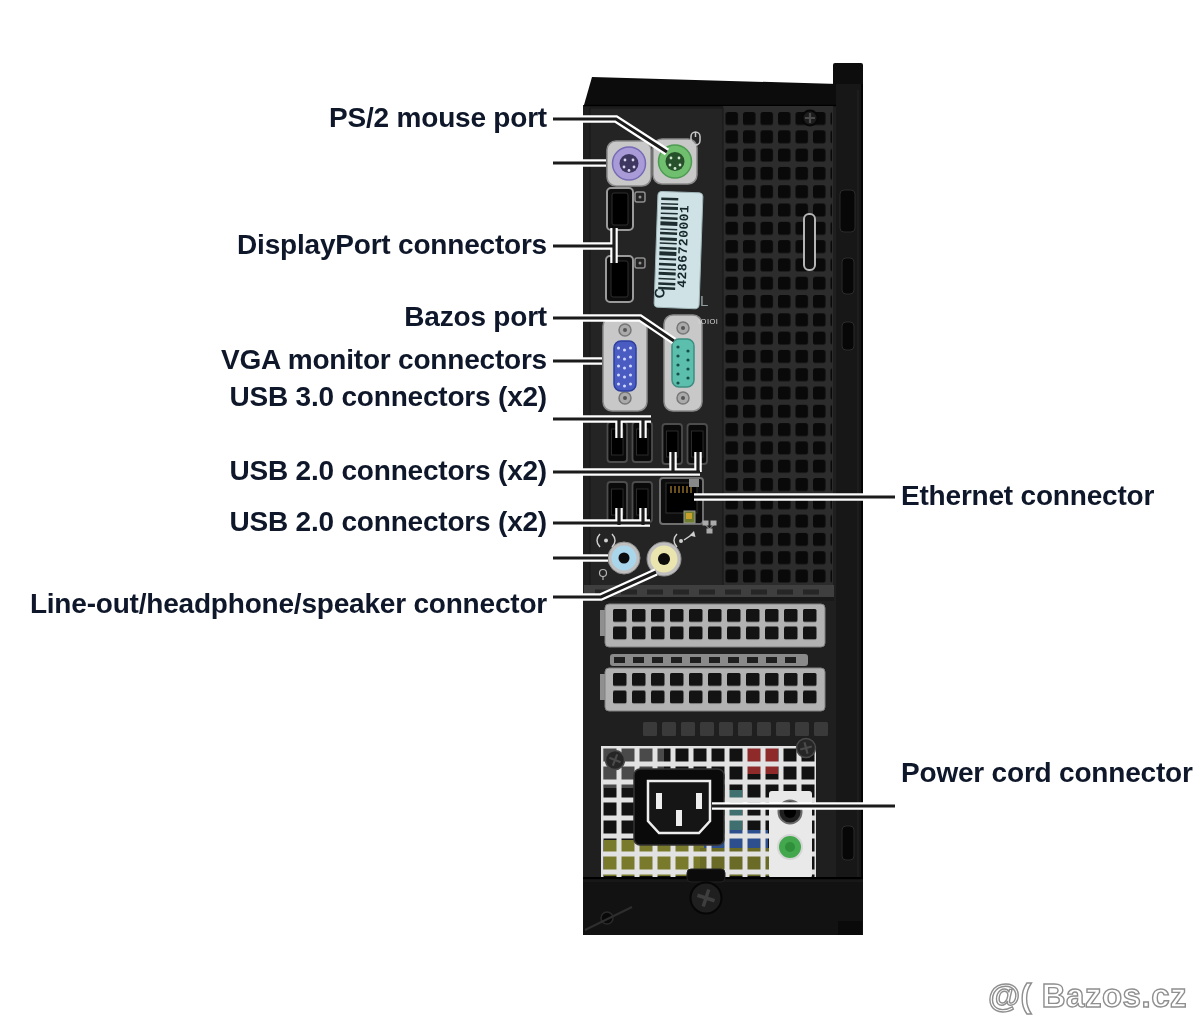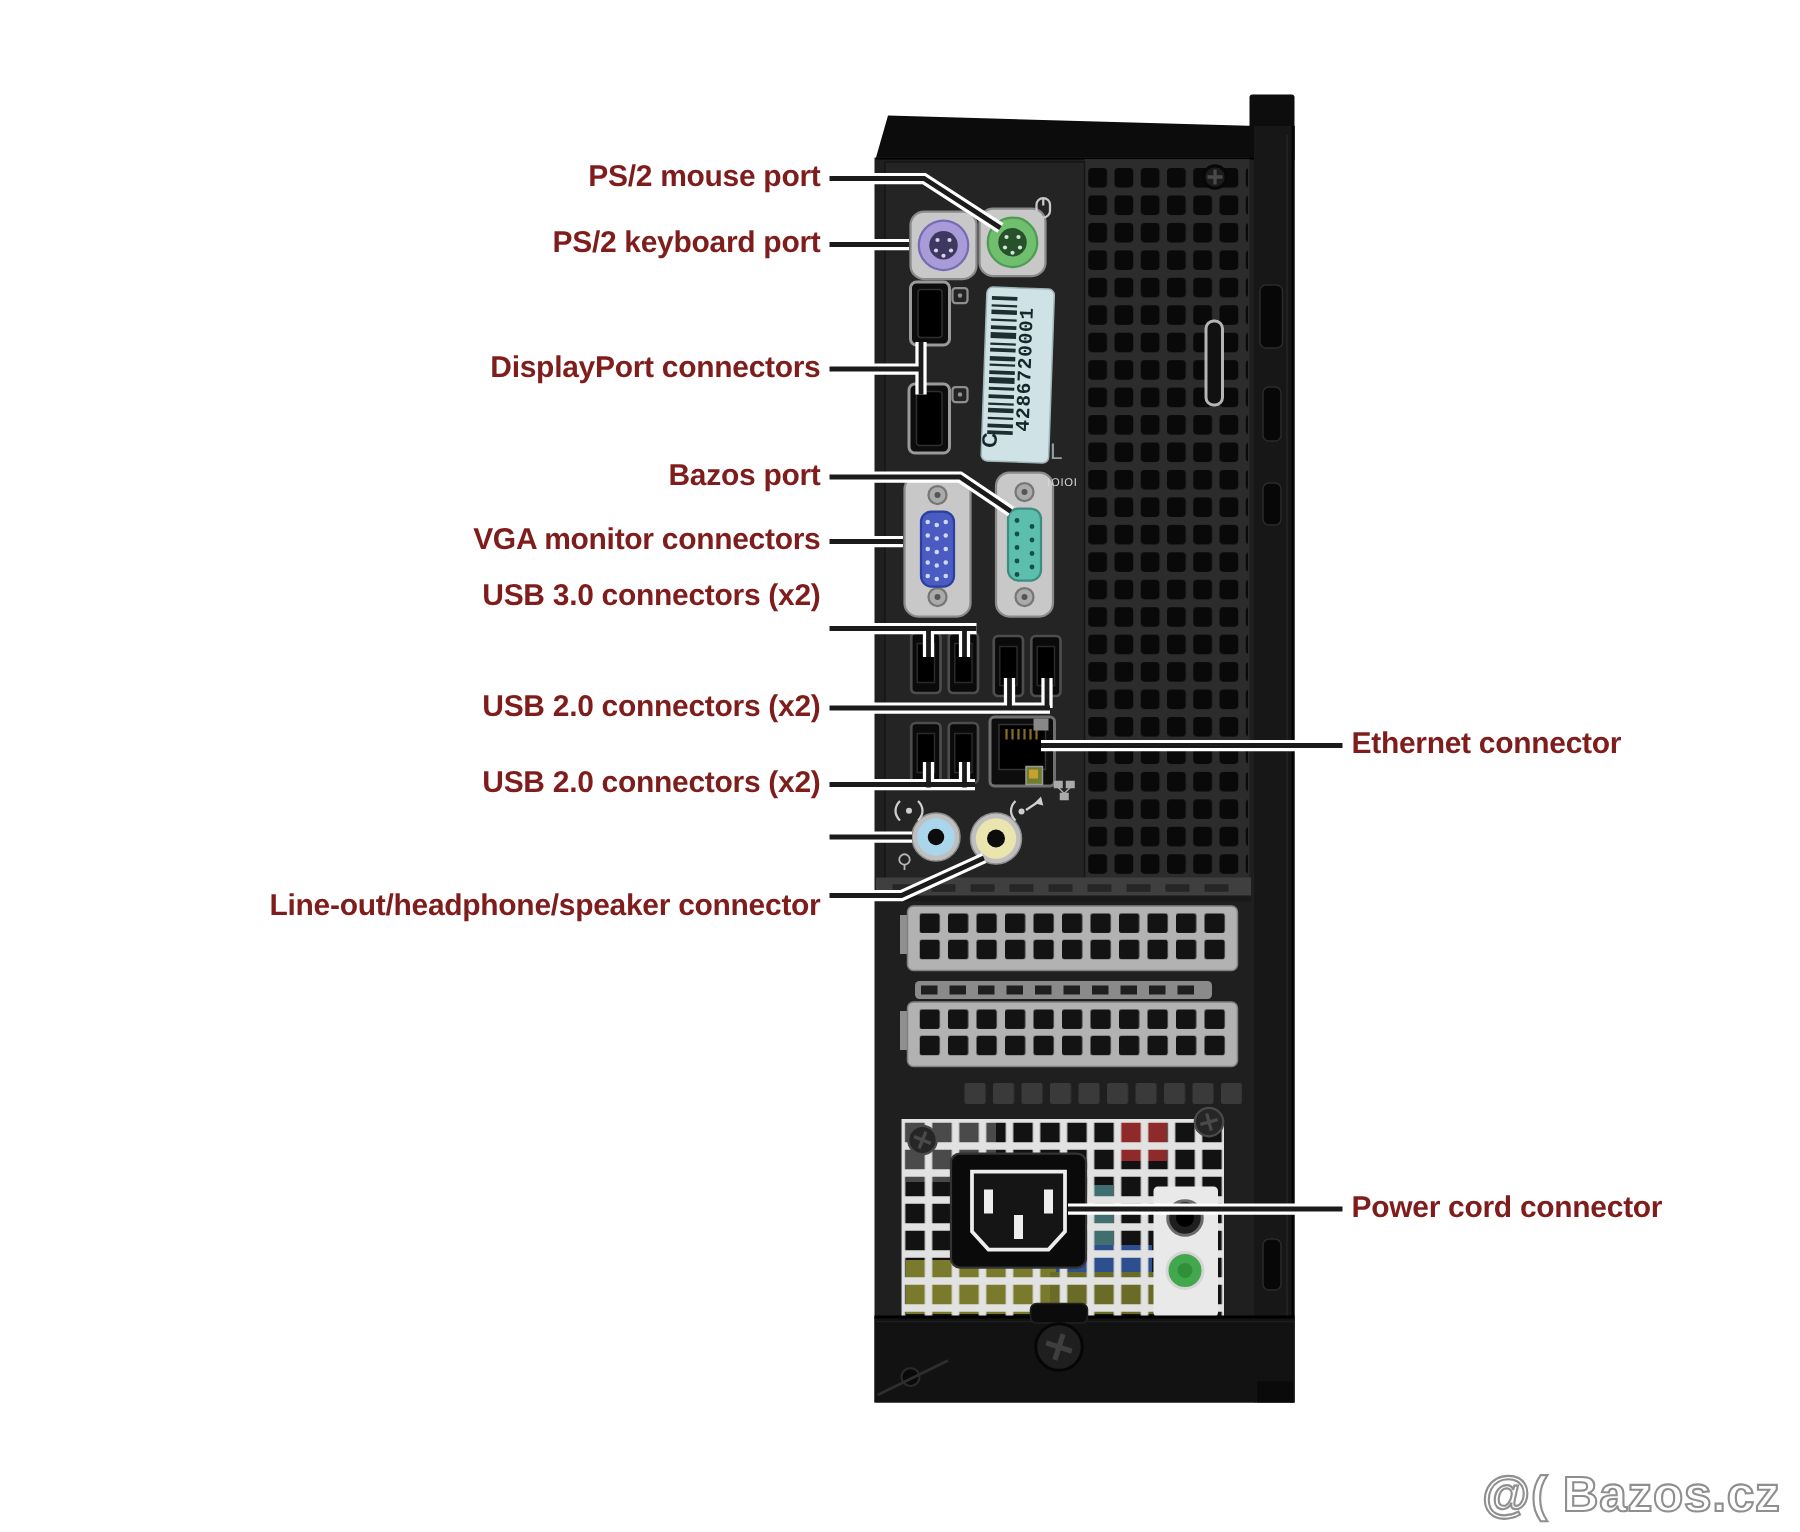--- a/index.html
+++ b/index.html
@@ -1,20 +1,20 @@
 <!DOCTYPE html>
 <html><head>
 <meta charset="utf-8">
 <style>
   html,body{margin:0;padding:0;background:#ffffff;}
   .canvas{position:relative;width:1200px;height:1021px;background:#ffffff;overflow:hidden;
           font-family:"Liberation Sans",sans-serif;}
   .scene{position:absolute;left:0;top:0;}
-  .lbl{position:absolute;font-family:"Liberation Sans",sans-serif;font-weight:600;font-size:20px;
-       color:#7f1d1d;white-space:nowrap;transform:translateY(-52%);letter-spacing:-0.2px;}
+  .lbl{position:absolute;font-family:"Liberation Sans",sans-serif;font-weight:600;font-size:28px;
+       color:#0f172a;white-space:nowrap;transform:translateY(-52%);letter-spacing:-0.2px;}
   .lbl.left{right:653px;text-align:right;}
   .lbl.right{left:901px;text-align:center;}
   .case{stroke:#ffffff;stroke-width:7.5;fill:none;}
   .ink{stroke:#1b1b1b;stroke-width:3.2;fill:none;}
   .screwline{stroke:#4a4a4a;stroke-width:2.2;}
 </style>
 </head>
 <body>
 
 <div class="canvas">
@@ -367,24 +367,23 @@
   </g>
   <g>
     <polyline class="case" points="712,806 895,806"></polyline>
     <polyline class="ink" points="712,806 895,806"></polyline>
   </g>
 
   <text x="1187" y="1007" text-anchor="end" font-family="Liberation Sans, sans-serif" font-size="33" font-weight="bold" letter-spacing="0.5" fill="#ffffff" stroke="#8f8f8f" stroke-width="1.4">@( Bazos.cz</text>
 </svg>
 
 <div class="lbl left" style="top:119px">PS/2 mouse port</div>
-<div class="lbl left" style="top:163px">PS/2 keyboard port</div>
 <div class="lbl left" style="top:246px">DisplayPort connectors</div>
 <div class="lbl left" style="top:318px">Bazos port</div>
 <div class="lbl left" style="top:361px">VGA monitor connectors</div>
 <div class="lbl left" style="top:398px">USB 3.0 connectors (x2)</div>
 <div class="lbl left" style="top:472px">USB 2.0 connectors (x2)</div>
 <div class="lbl left" style="top:523px">USB 2.0 connectors (x2)</div>
 <div class="lbl left" style="top:605px">Line-out/headphone/speaker connector</div>
 <div class="lbl right" style="top:497px">Ethernet connector</div>
-<div class="lbl right" style="top:806px">Power cord connector</div>
+<div class="lbl right" style="top:774px">Power cord connector</div>
 
 </div>
 
 </body></html>

